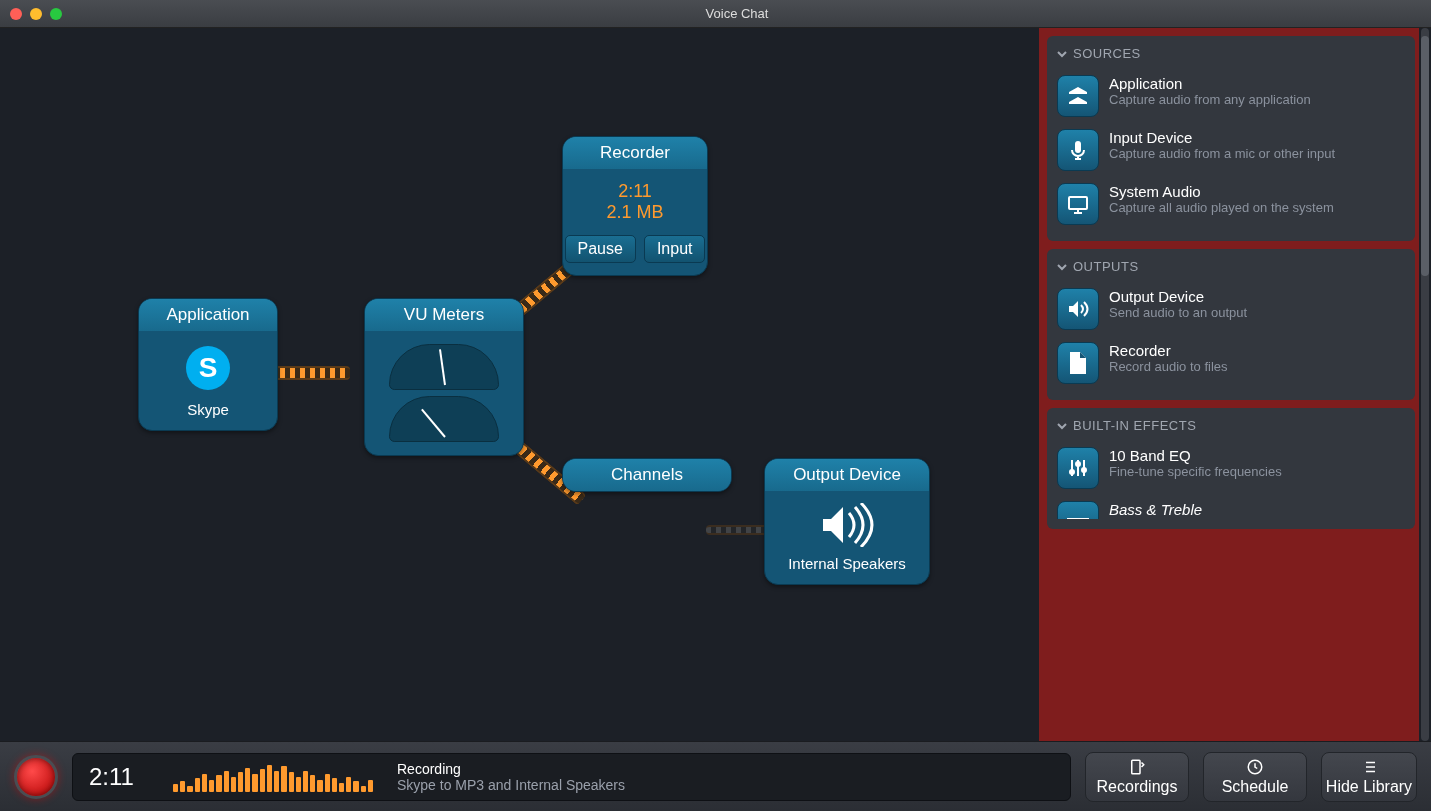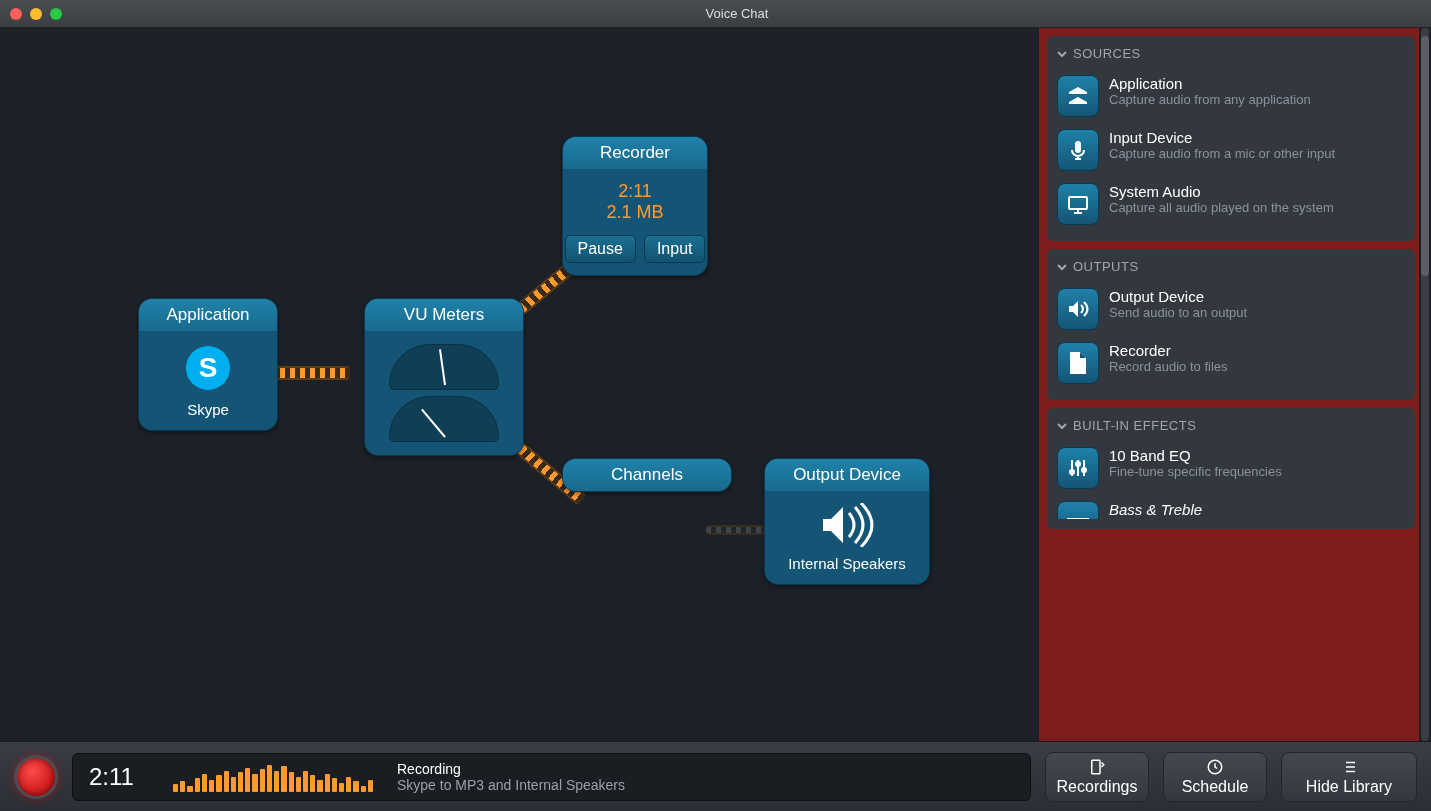--- a/index.html
+++ b/index.html
@@ -298,20 +298,20 @@
         </svg>
       <span>Recordings</span>
     </div>
     <div class="bottom-btn">
       <svg viewBox="0 0 24 24" fill="none" stroke="#fff" stroke-width="2">
           <circle cx="12" cy="12" r="9"></circle>
           <path d="M12 7v5l3 2"></path>
         </svg>
       <span>Schedule</span>
     </div>
-    <div class="bottom-btn" style="width:136px">
+    <div class="bottom-btn" style="width:96px">
       <svg viewBox="0 0 24 24" fill="none" stroke="#fff" stroke-width="2">
           <path d="M8 6h12M8 12h12M8 18h12M4 6h.01M4 12h.01M4 18h.01"></path>
         </svg>
       <span>Hide Library</span>
     </div>
   </div>
 </div>
 
 </body></html>

